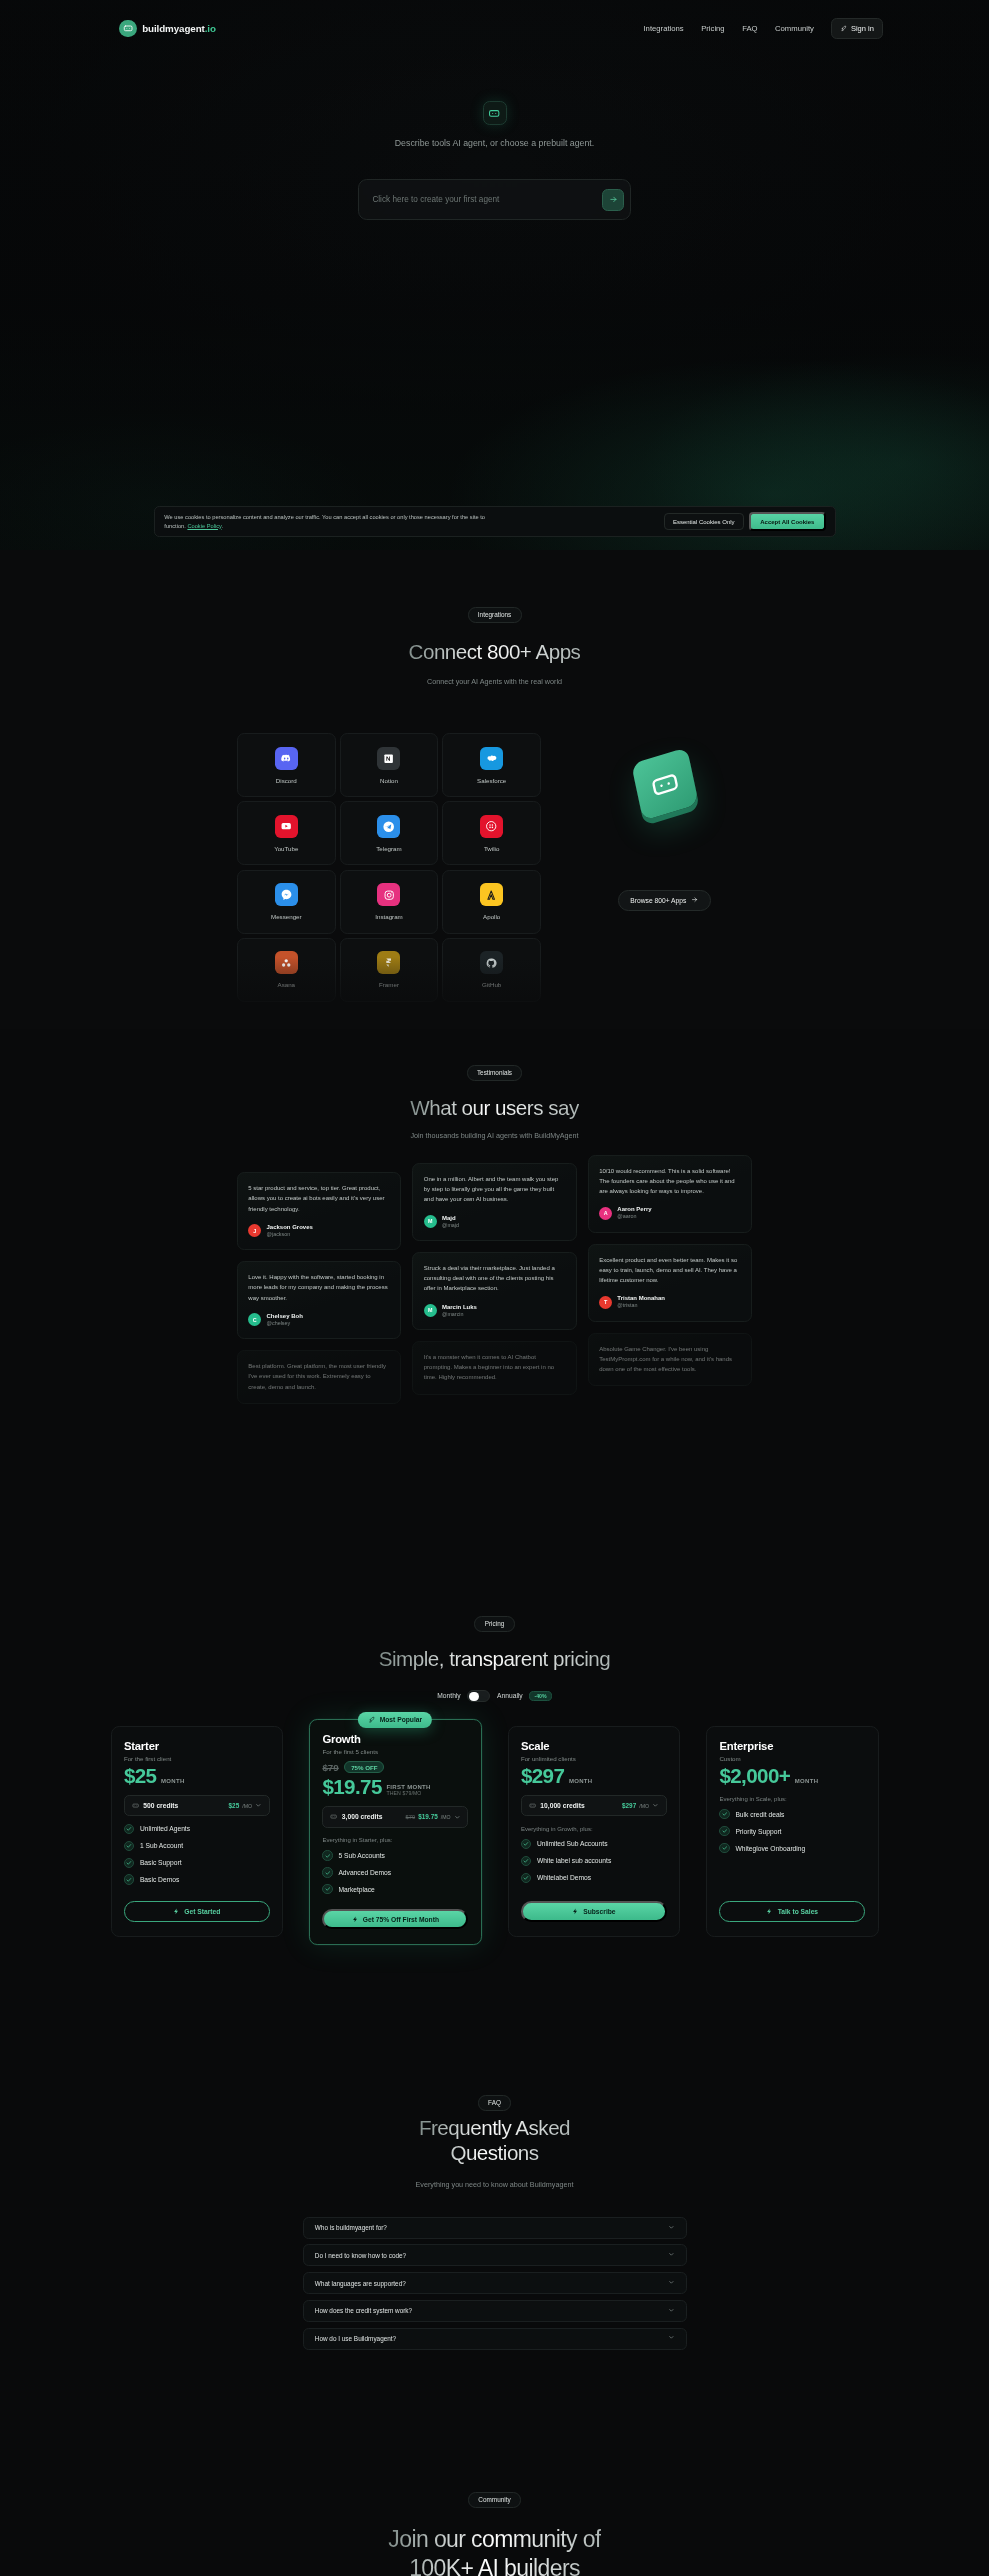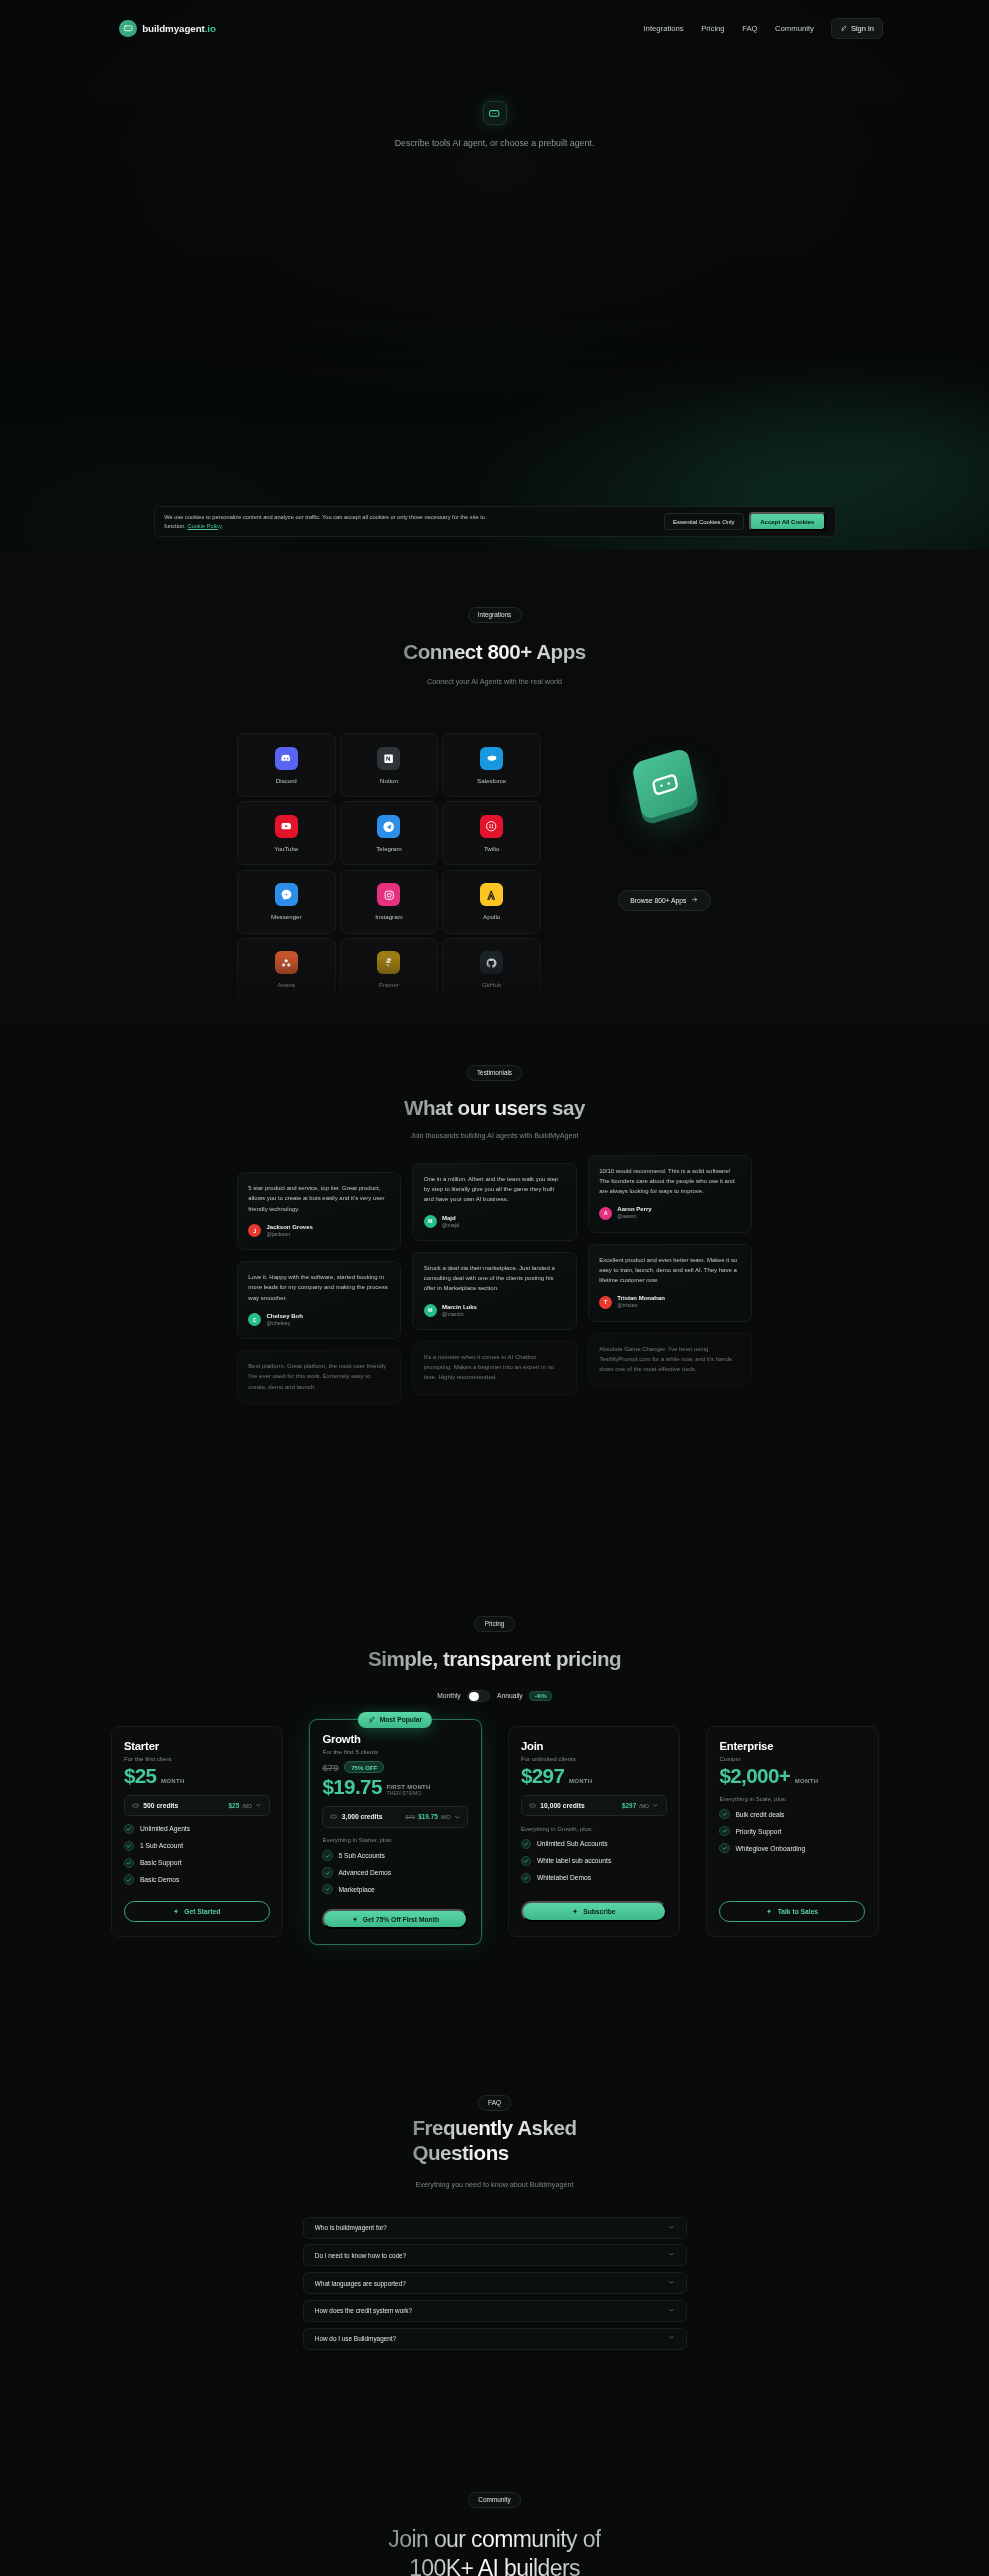--- a/index.html
+++ b/index.html
@@ -67,21 +67,21 @@
   .btn-accept{padding:4.6px 9.3px;border-radius:4.1px;background:linear-gradient(180deg,#57d3a4,#3fbb8c);color:#06150f;font-size:6px;font-weight:600;}
 
   
   .sec{position:relative;width:989px;}
   .pill{display:inline-flex;align-items:center;justify-content:center;height:15.5px;padding:0 9.3px;border-radius:7.7px;
         background:#0e1112;border:0.5px solid #222827;font-size:6.4px;color:#dfe4e3;position:relative;}
   .pill::before{content:"";position:absolute;top:-0.5px;left:20%;right:20%;height:0.5px;
         background:linear-gradient(90deg,transparent,#49c394,transparent);}
   .pill::after{content:"";position:absolute;bottom:-0.5px;left:22%;right:22%;height:0.5px;
         background:linear-gradient(90deg,transparent,#2f8f6c,transparent);}
-  .sec-h2{font-size:20.6px;font-weight:700;letter-spacing:-0.5px;text-align:left;
+  .sec-h2{font-size:20.6px;font-weight:400;letter-spacing:-0.5px;text-align:center;
           background:linear-gradient(100deg,#7d8a87 0%,#ffffff 46%,#aab3b1 100%);
           -webkit-background-clip:text;background-clip:text;color:transparent;}
   .sec-sub{font-size:7.2px;color:#7e8786;text-align:center;}
   .center-col{display:flex;flex-direction:column;align-items:center;}
 
   
   .integrations{height:479px;background:#0a0b0c;padding-top:57px;}
   .apps-wrap{margin:0 auto;width:515px;display:flex;justify-content:space-between;margin-top:47px;}
   .apps-grid{width:304px;display:grid;grid-template-columns:repeat(3,1fr);gap:4.1px;}
   .app-card{height:64px;border-radius:7.2px;background:#0d0f10;border:0.5px solid #181c1d;
@@ -212,20 +212,29 @@
 
     <div class="hero-center">
       <div class="hero-badge">
         <svg width="12.4" height="12.4" viewBox="0 0 24 24" fill="none" stroke="#43cf9e" stroke-width="2" stroke-linecap="round" stroke-linejoin="round">
           <rect x="3" y="7" width="18" height="11" rx="3"></rect>
           <circle cx="9" cy="12.5" r="1.1" fill="#43cf9e" stroke="none"></circle>
           <circle cx="15" cy="12.5" r="1.1" fill="#43cf9e" stroke="none"></circle>
         </svg>
       </div>
       <p class="hero-sub">Describe tools AI agent, or choose a prebuilt agent.</p>
+      <div class="hero-input">
+        <span class="ph">Click here to create your first agent</span>
+        <span class="hero-send">
+          <svg width="8.8" height="8.8" viewBox="0 0 24 24" fill="none" stroke="#5ad6a6" stroke-width="2" stroke-linecap="round" stroke-linejoin="round">
+            <line x1="5" y1="12" x2="19" y2="12"></line>
+              <polyline points="13 6 19 12 13 18"></polyline>
+          </svg>
+        </span>
+      </div>
     </div>
 
     <div class="cookie">
       <div class="cookie-text">
         <span>We use cookies to personalize content and analyze our traffic. You can accept all cookies or only those necessary for the site to function. </span><a>Cookie Policy</a><span>.</span>
       </div>
       <div class="cookie-btns">
         <button class="btn-essential">Essential Cookies Only</button>
         <button class="btn-accept">Accept All Cookies</button>
       </div>
@@ -607,21 +616,21 @@
     <button class="plan-cta cta-solid">
       <span style="display:flex">
               <svg width="6.7" height="6.7" viewBox="0 0 24 24" fill="currentColor">
                 <path d="M13 2 4 14h6l-1 8 9-12h-6l1-8Z"></path>
               </svg>
             </span>
       <span>Get 75% Off First Month</span>
     </button>
         </div>
         <div class="plan">
-    <div class="plan-name">Join</div>
+    <div class="plan-name">Scale</div>
     <div class="plan-for">For unlimited clients</div>
 
     <div class="price-row">
       <span class="price-big">$297</span>
       <span class="price-unit">MONTH</span>
     </div>
     <div class="credit-sel">
       <span style="display:flex">
               <svg width="7.2" height="7.2" viewBox="0 0 24 24" fill="none" stroke="#8d9694" stroke-width="1.8">
                 <rect x="3" y="7" width="18" height="10" rx="2.5"></rect>

